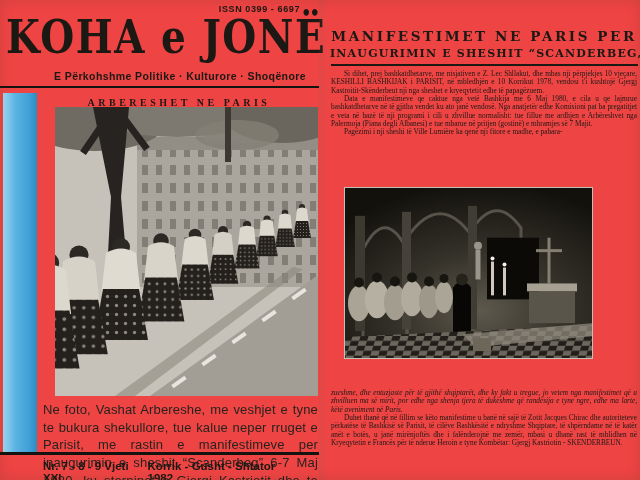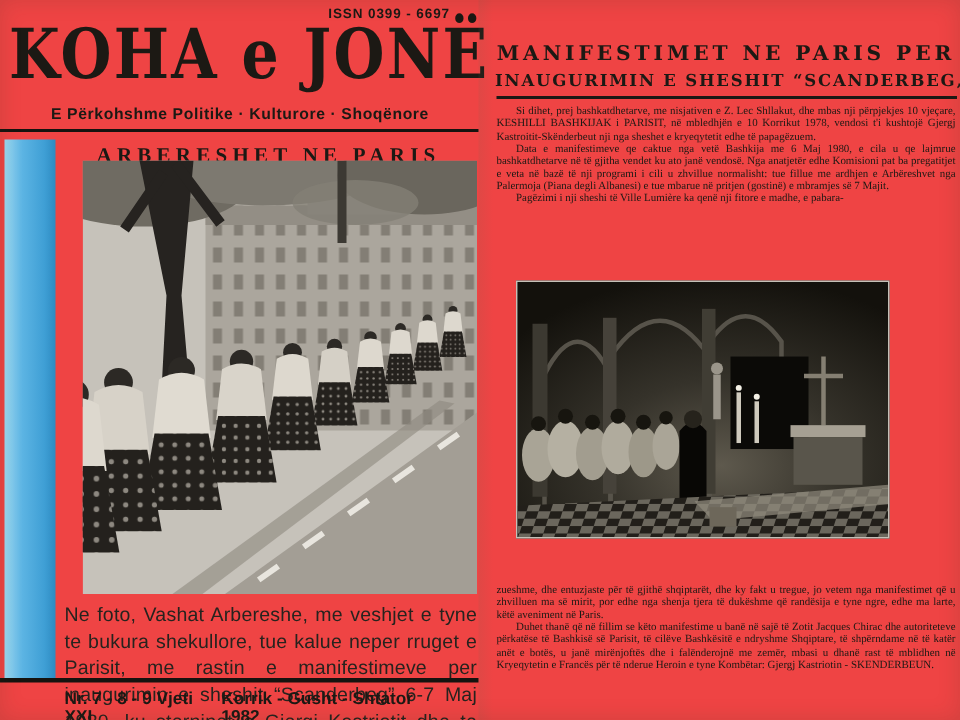--- a/index.html
+++ b/index.html
@@ -11,26 +11,26 @@
 
   
   .left-page{position:absolute;left:0;top:0;width:320px;height:480px;}
   .issn{top:4px;right:20px;font-family:"Liberation Sans",sans-serif;
         font-weight:bold;font-size:9px;letter-spacing:.6px;}
   .masthead{top:14px;left:6px;width:308px;text-align:center;
         font-family:"DejaVu Serif",serif;font-weight:bold;font-size:39px;
         letter-spacing:1.5px;line-height:1;transform:scaleY(1.18);transform-origin:top center;
         white-space:nowrap;}
   .subtitle{top:70px;left:0;width:320px;text-align:center;
-        font-family:"Liberation Sans",sans-serif;font-weight:bold;font-size:10.5px;letter-spacing:.4px;}
+        font-family:"Liberation Sans",sans-serif;font-weight:bold;font-size:10.5px;letter-spacing:.4px;padding-left:20px;}
   .rule-top{top:86px;left:0;width:319px;height:2px;background:#15130f;}
   .stripe{top:93px;left:3px;width:34px;height:360px;
         background:linear-gradient(90deg,#9edcf6 0%,#5cb4e3 35%,#3f9fd5 78%,#2e8bc1 100%);}
   .section-label{top:97px;left:40px;width:278px;text-align:center;
-        font-family:"Liberation Serif",serif;font-weight:bold;font-size:14px;letter-spacing:3.5px;}
+        font-family:"Liberation Serif",serif;font-weight:bold;font-size:10px;letter-spacing:3.5px;}
   .photo-left{top:107px;left:55px;width:263px;height:289px;overflow:hidden;}
   .photo-left svg{display:block;width:100%;height:100%;}
   .caption-left{top:401px;left:43px;width:275px;text-align:justify;
         font-family:"Liberation Sans",sans-serif;font-size:13px;line-height:1.36;
         letter-spacing:.15px;color:#26231e;}
   .rule-bottom{top:452px;left:0;width:319px;height:3px;background:#15130f;}
   .footer{top:460px;left:43px;width:257px;display:flex;justify-content:space-between;
         font-family:"Liberation Sans",sans-serif;font-weight:bold;font-size:11.5px;}
 
   
@@ -41,21 +41,21 @@
   .right-page{position:absolute;left:330px;top:0;width:310px;height:428px;margin-top:21px;}
   .r-title1{top:7px;left:0;width:308px;text-align:center;
         font-family:"DejaVu Serif",serif;font-weight:bold;font-size:13.5px;
         letter-spacing:2.6px;white-space:nowrap;}
   .r-title2{top:26px;left:0;width:308px;text-align:center;
         font-family:"DejaVu Serif",serif;font-weight:bold;font-size:11px;
         letter-spacing:1.2px;white-space:nowrap;}
   .r-rule{top:43px;left:1px;width:307px;height:2px;background:#1c1914;}
   .body-block{left:1px;width:306px;text-align:justify;font-size:7.3px;line-height:1.14;}
   .body-block p{margin:0;text-indent:13px;}
-  .body-block.continuation p:first-child{text-indent:0;}
+  .body-block.continuation p:first-child{text-indent:0;font-style:italic;}
   .r-body-top{top:49px;}
   .r-body-bottom{top:368px;}
   .photo-right{top:166px;left:14px;width:249px;height:172px;
         border:1px solid #c4c0b7;box-sizing:border-box;overflow:hidden;background:#14120d;}
   .photo-right svg{display:block;width:100%;height:100%;}
   .caption-right{top:345px;left:21px;width:242px;
         font-family:"Liberation Sans",sans-serif;font-size:7.1px;line-height:1.45;color:#35322c;}
 </style>
 </head>
 <body>

